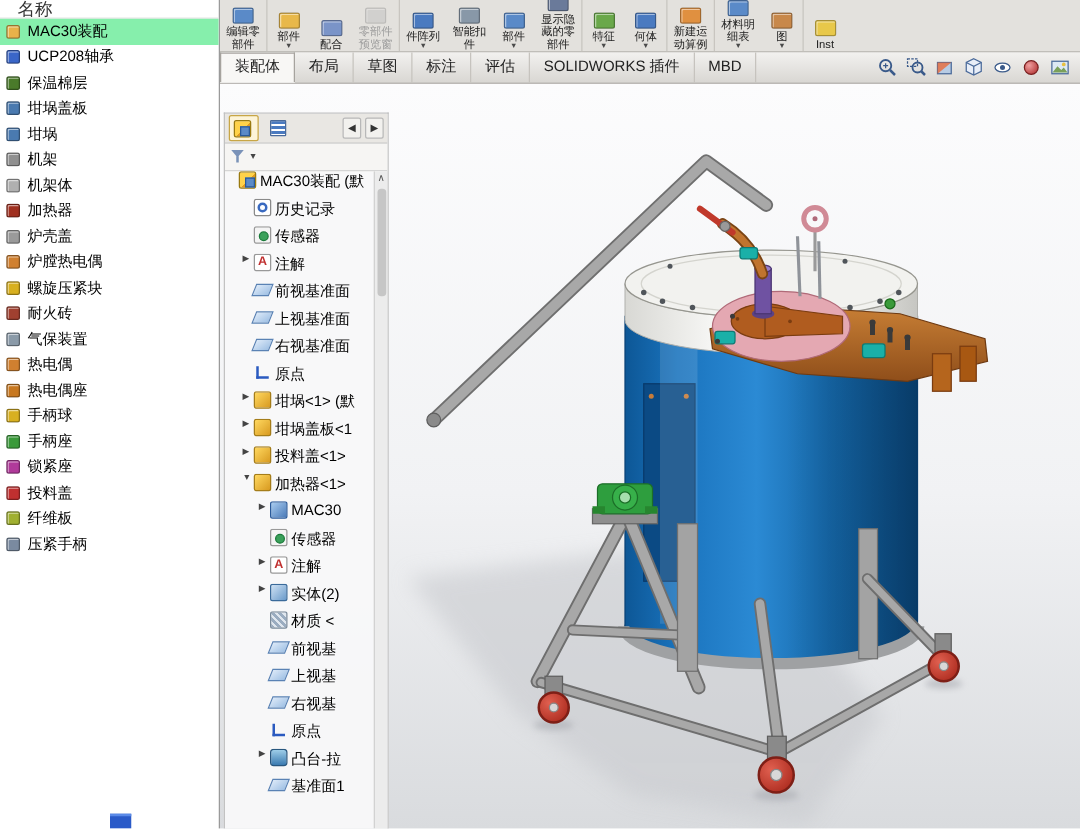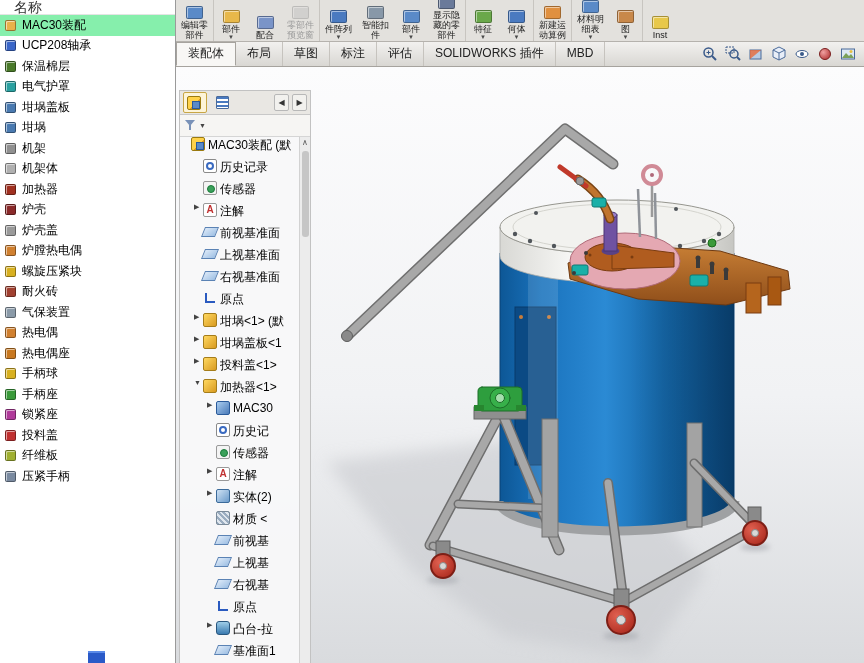--- a/index.html
+++ b/index.html
@@ -255,24 +255,20 @@
         <div class="lp-item">
           <span class="lp-ic" style="background: rgb(58, 102, 200);"></span>
           <span class="lp-label">UCP208轴承</span>
         </div>
 
         <div class="lp-item">
           <span class="lp-ic" style="background: rgb(74, 122, 42);"></span>
           <span class="lp-label">保温棉层</span>
         </div>
 
-        <div class="lp-item">
-          <span class="lp-ic" style="background: rgb(42, 160, 160);"></span>
-          <span class="lp-label">电气护罩</span>
-        </div>
 
         <div class="lp-item">
           <span class="lp-ic" style="background: rgb(74, 122, 176);"></span>
           <span class="lp-label">坩埚盖板</span>
         </div>
 
         <div class="lp-item">
           <span class="lp-ic" style="background: rgb(74, 122, 176);"></span>
           <span class="lp-label">坩埚</span>
         </div>
@@ -285,24 +281,20 @@
         <div class="lp-item">
           <span class="lp-ic" style="background: rgb(176, 176, 176);"></span>
           <span class="lp-label">机架体</span>
         </div>
 
         <div class="lp-item">
           <span class="lp-ic" style="background: rgb(160, 48, 32);"></span>
           <span class="lp-label">加热器</span>
         </div>
 
-        <div class="lp-item">
-          <span class="lp-ic" style="background: rgb(138, 42, 42);"></span>
-          <span class="lp-label">炉壳</span>
-        </div>
 
         <div class="lp-item">
           <span class="lp-ic" style="background: rgb(154, 154, 154);"></span>
           <span class="lp-label">炉壳盖</span>
         </div>
 
         <div class="lp-item">
           <span class="lp-ic" style="background: rgb(208, 128, 48);"></span>
           <span class="lp-label">炉膛热电偶</span>
         </div>
@@ -623,25 +615,20 @@
             <span class="tic tic-part"></span>
             <span class="tr-label">加热器&lt;1&gt;</span>
           </div>
 
           <div class="tr-row lvl2">
             <span class="tr-arrow">▶</span>
             <span class="tic tic-part-blue"></span>
             <span class="tr-label">MAC30</span>
           </div>
 
-          <div class="tr-row lvl2">
-            <span class="tr-arrow"></span>
-            <span class="tic tic-history"></span>
-            <span class="tr-label">历史记</span>
-          </div>
 
           <div class="tr-row lvl2">
             <span class="tr-arrow"></span>
             <span class="tic tic-sensor"></span>
             <span class="tr-label">传感器</span>
           </div>
 
           <div class="tr-row lvl2">
             <span class="tr-arrow">▶</span>
             <span class="tic tic-annot"></span>

